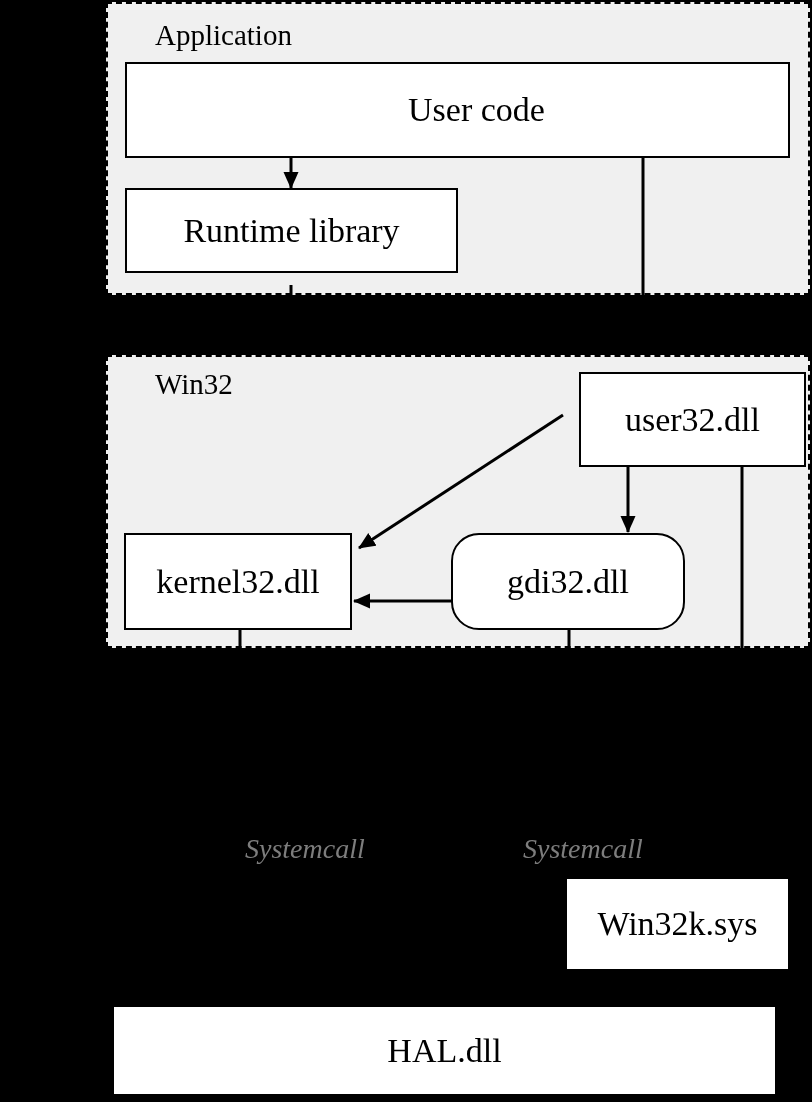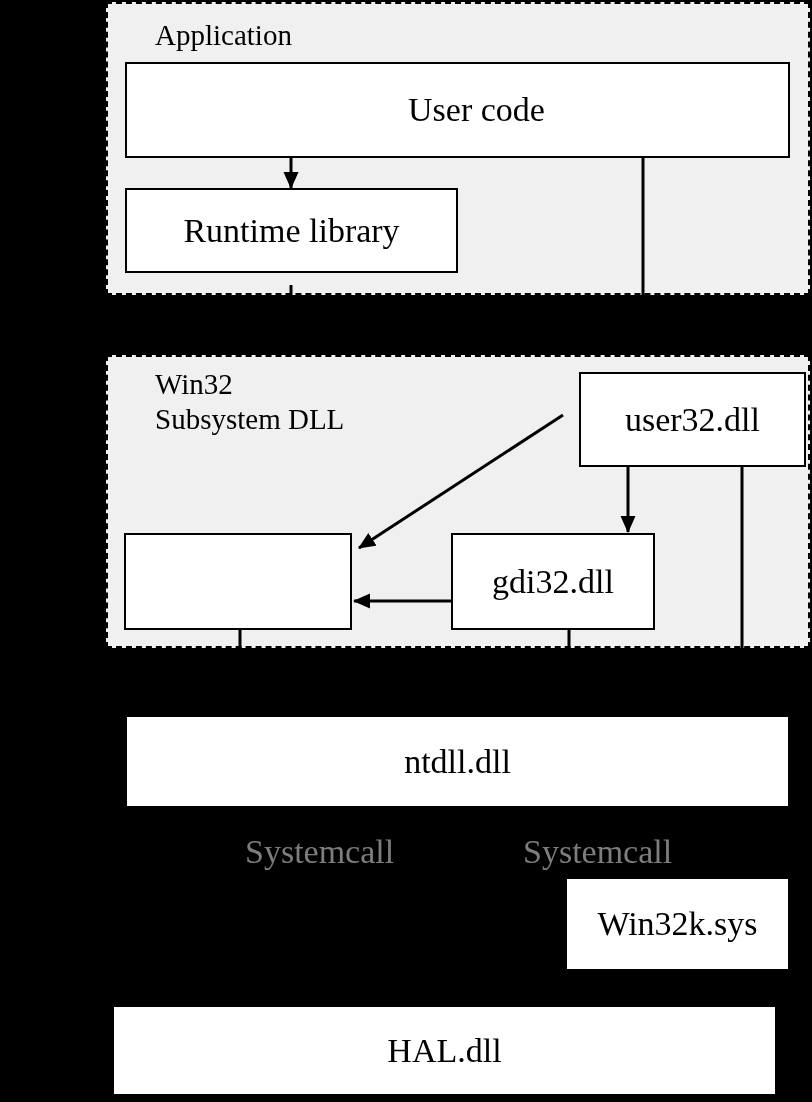--- a/index.html
+++ b/index.html
@@ -21,43 +21,42 @@
   .node{
     position:absolute;background:#ffffff;border:2.5px solid #000;
     box-sizing:border-box;z-index:3;display:flex;flex-direction:column;
     align-items:center;justify-content:center;text-align:center;
   }
   .node-label{font-size:34px;color:#000;line-height:1.28;}
   #user-code-box{left:125px;top:62px;width:665px;height:96px;padding-left:38px;}
   #runtime-library-box{left:125px;top:188px;width:333px;height:85px;}
   #user32-box{left:563px;top:372px;width:227px;height:95px;margin-left:16px;}
   #kernel32-box{left:124px;top:533px;width:228px;height:97px;}
-  #gdi32-box{left:451px;top:533px;width:204px;height:97px;}
+  #gdi32-box{left:451px;top:533px;width:234px;height:97px;border-radius:28px;}
   #ntdll-box{left:125px;top:715px;width:665px;height:93px;}
   #ntoskrnl-box{left:125px;top:877px;width:225px;height:94px;}
   #win32k-box{left:565px;top:877px;width:225px;height:94px;justify-content:center;}
   #hal-box{left:112px;top:1005px;width:665px;height:91px;}
   .syscall-label{
-    position:absolute;font-size:34px;color:#7d7d7d;z-index:2;line-height:1;
+    position:absolute;font-size:28px;color:#7d7d7d;z-index:2;line-height:1;font-style:italic;
   }
   #syscall-left{left:245px;top:835px;}
   #syscall-right{left:523px;top:835px;}
 </style>
 </head>
 <body>
 
 <div id="canvas">
 
   <div class="group" id="app-group">
     <span class="group-label">Application</span>
   </div>
 
   <div class="group" id="win32-group">
     <span class="group-label">Win32</span>
-    <span class="group-label">Subsystem DLL</span>
   </div>
 
   <svg id="edges-svg" width="812" height="1102">
     <defs>
       <marker id="arrowhead" markerUnits="userSpaceOnUse" markerWidth="18" markerHeight="16" refX="16" refY="7.5" orient="auto">
         <polygon points="0,0 17,7.5 0,15" fill="#000"></polygon>
       </marker>
     </defs>
   <line x1="291" y1="158" x2="291" y2="188" class="edge" marker-end="url(#arrowhead)"></line>
       <line x1="291" y1="285" x2="291" y2="296" class="edge"></line>
@@ -76,29 +75,27 @@
 
   <div class="node" id="runtime-library-box">
     <span class="node-label">Runtime library</span>
   </div>
 
   <div class="node" id="user32-box">
     <span class="node-label">user32.dll</span>
   </div>
 
   <div class="node" id="kernel32-box">
+    <span class="node-label">kernel32.dll</span>
   </div>
 
   <div class="node" id="gdi32-box">
     <span class="node-label">gdi32.dll</span>
   </div>
 
-  <div class="node" id="ntdll-box">
-    <span class="node-label">ntdll.dll</span>
-  </div>
 
   <span class="syscall-label" id="syscall-left">Systemcall</span>
   <span class="syscall-label" id="syscall-right">Systemcall</span>
 
 
   <div class="node" id="win32k-box">
     <span class="node-label">Win32k.sys</span>
   </div>
 
   <div class="node" id="hal-box">

